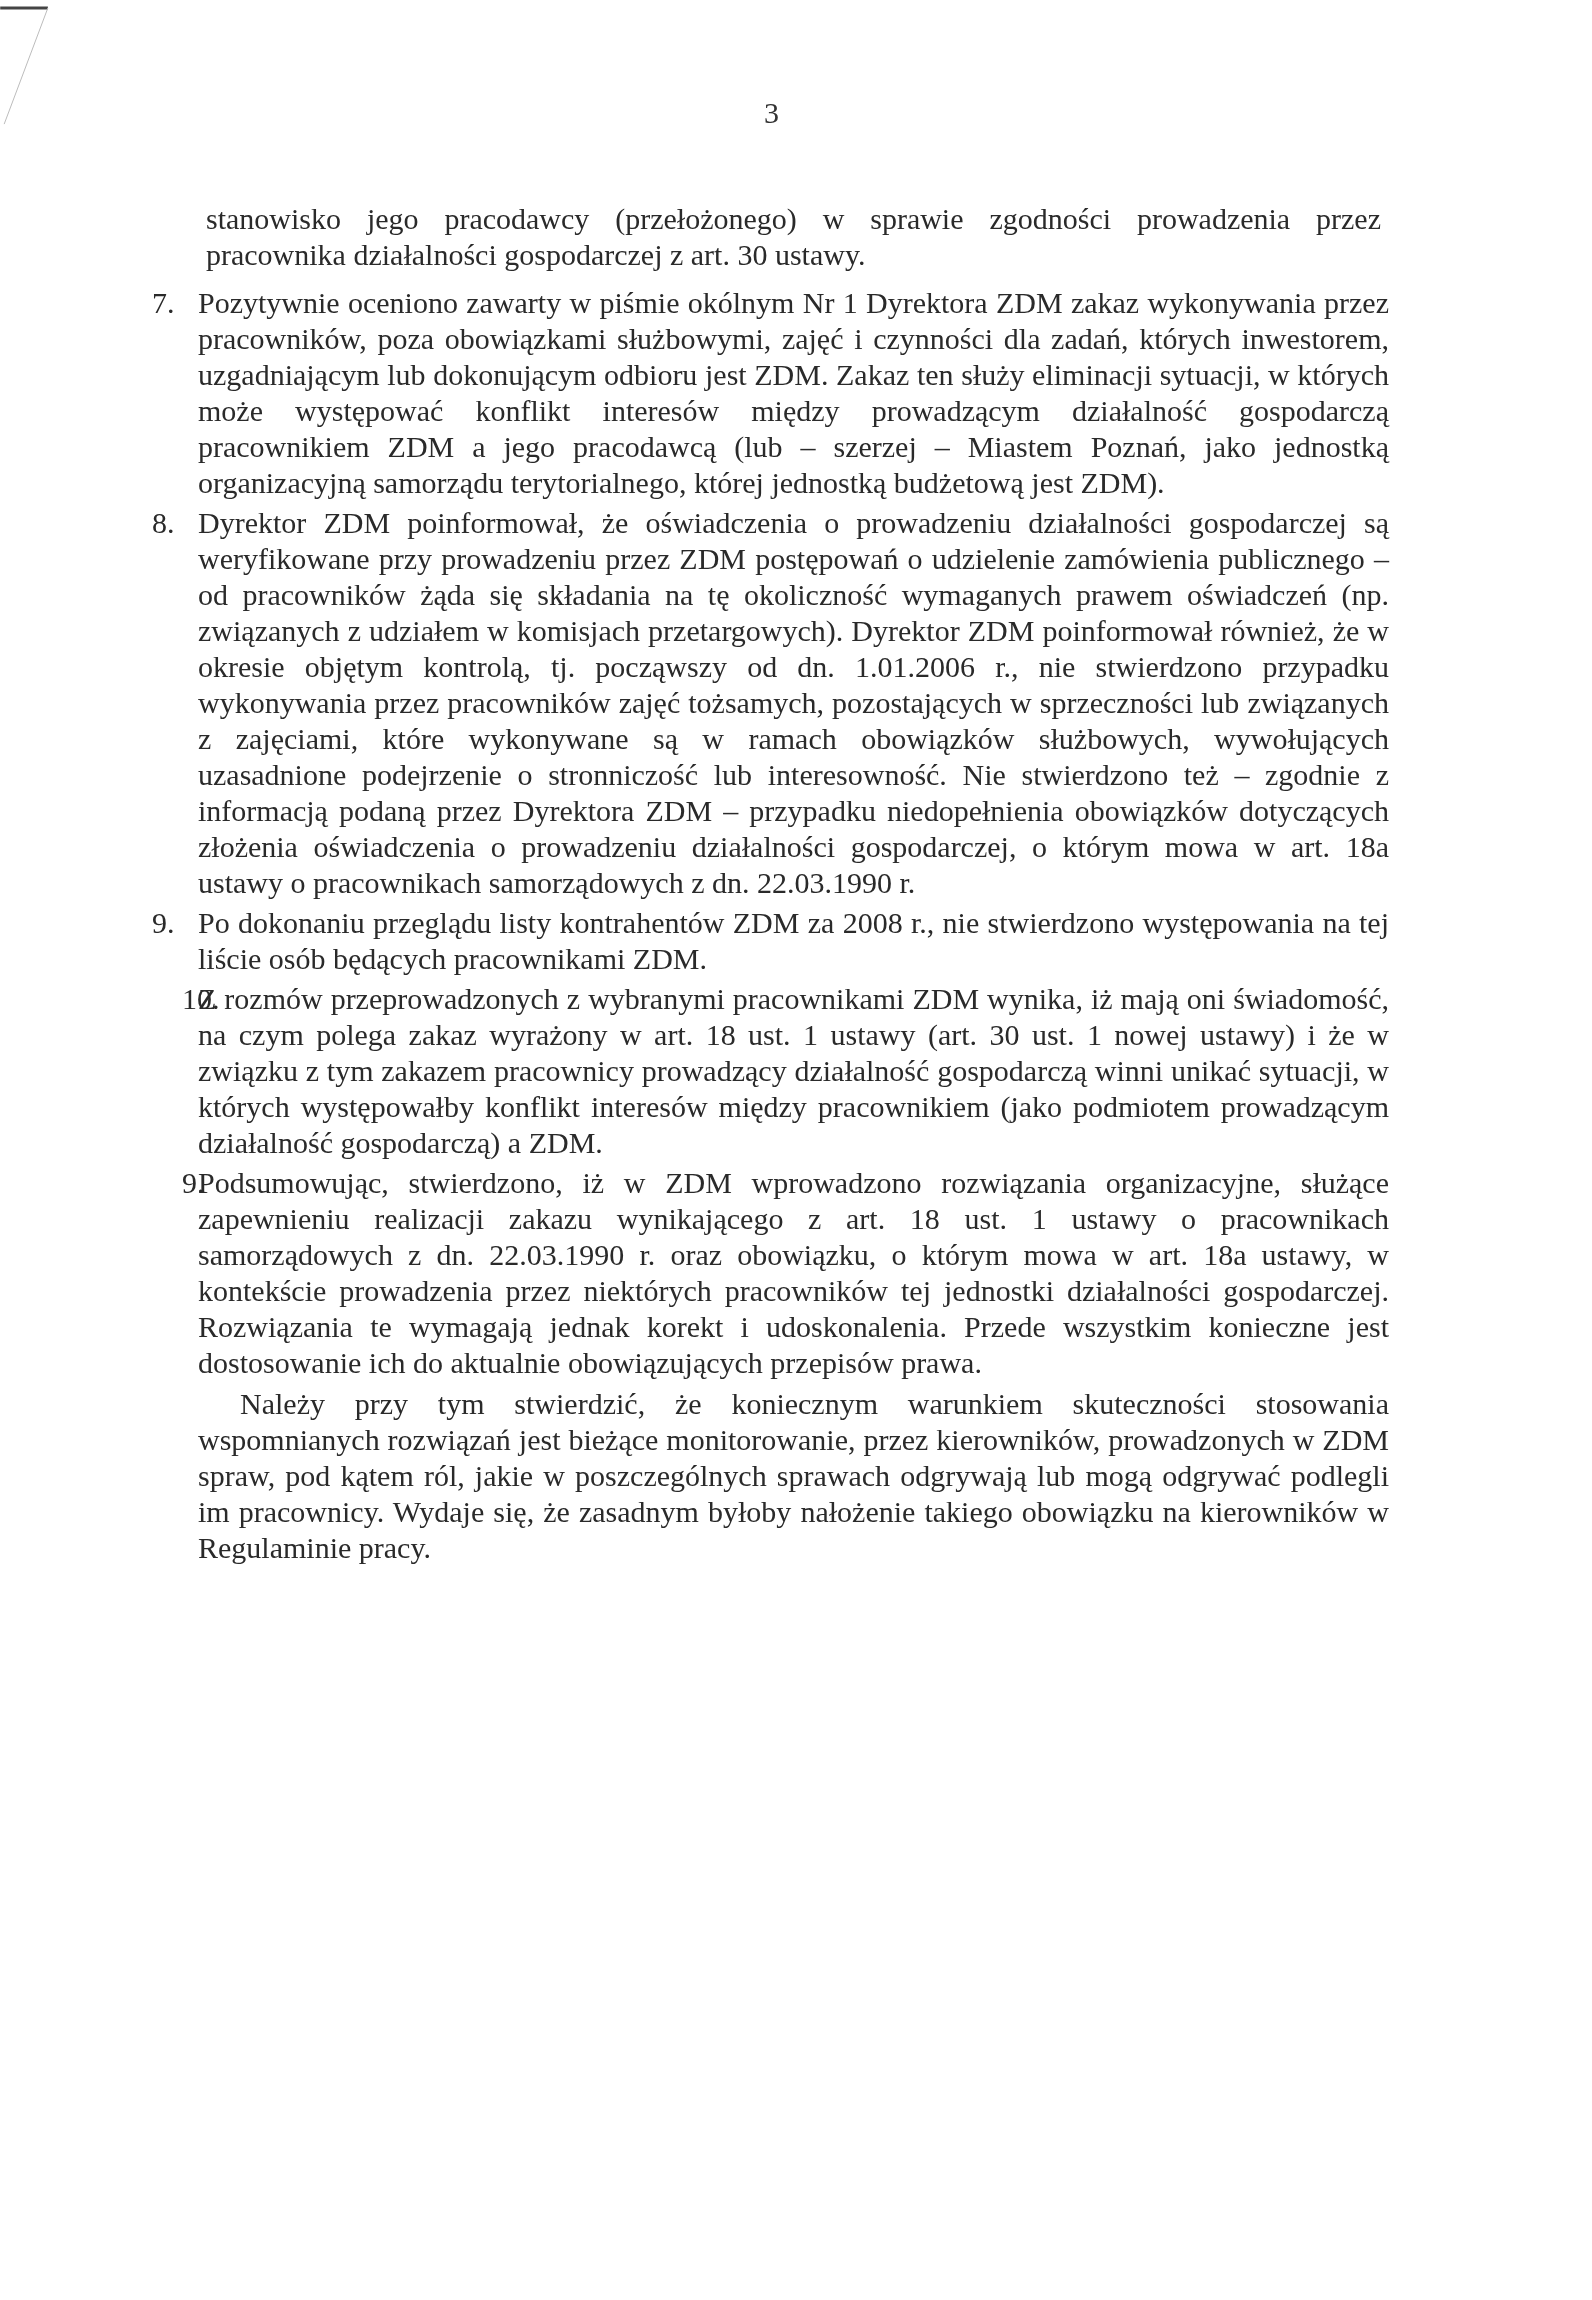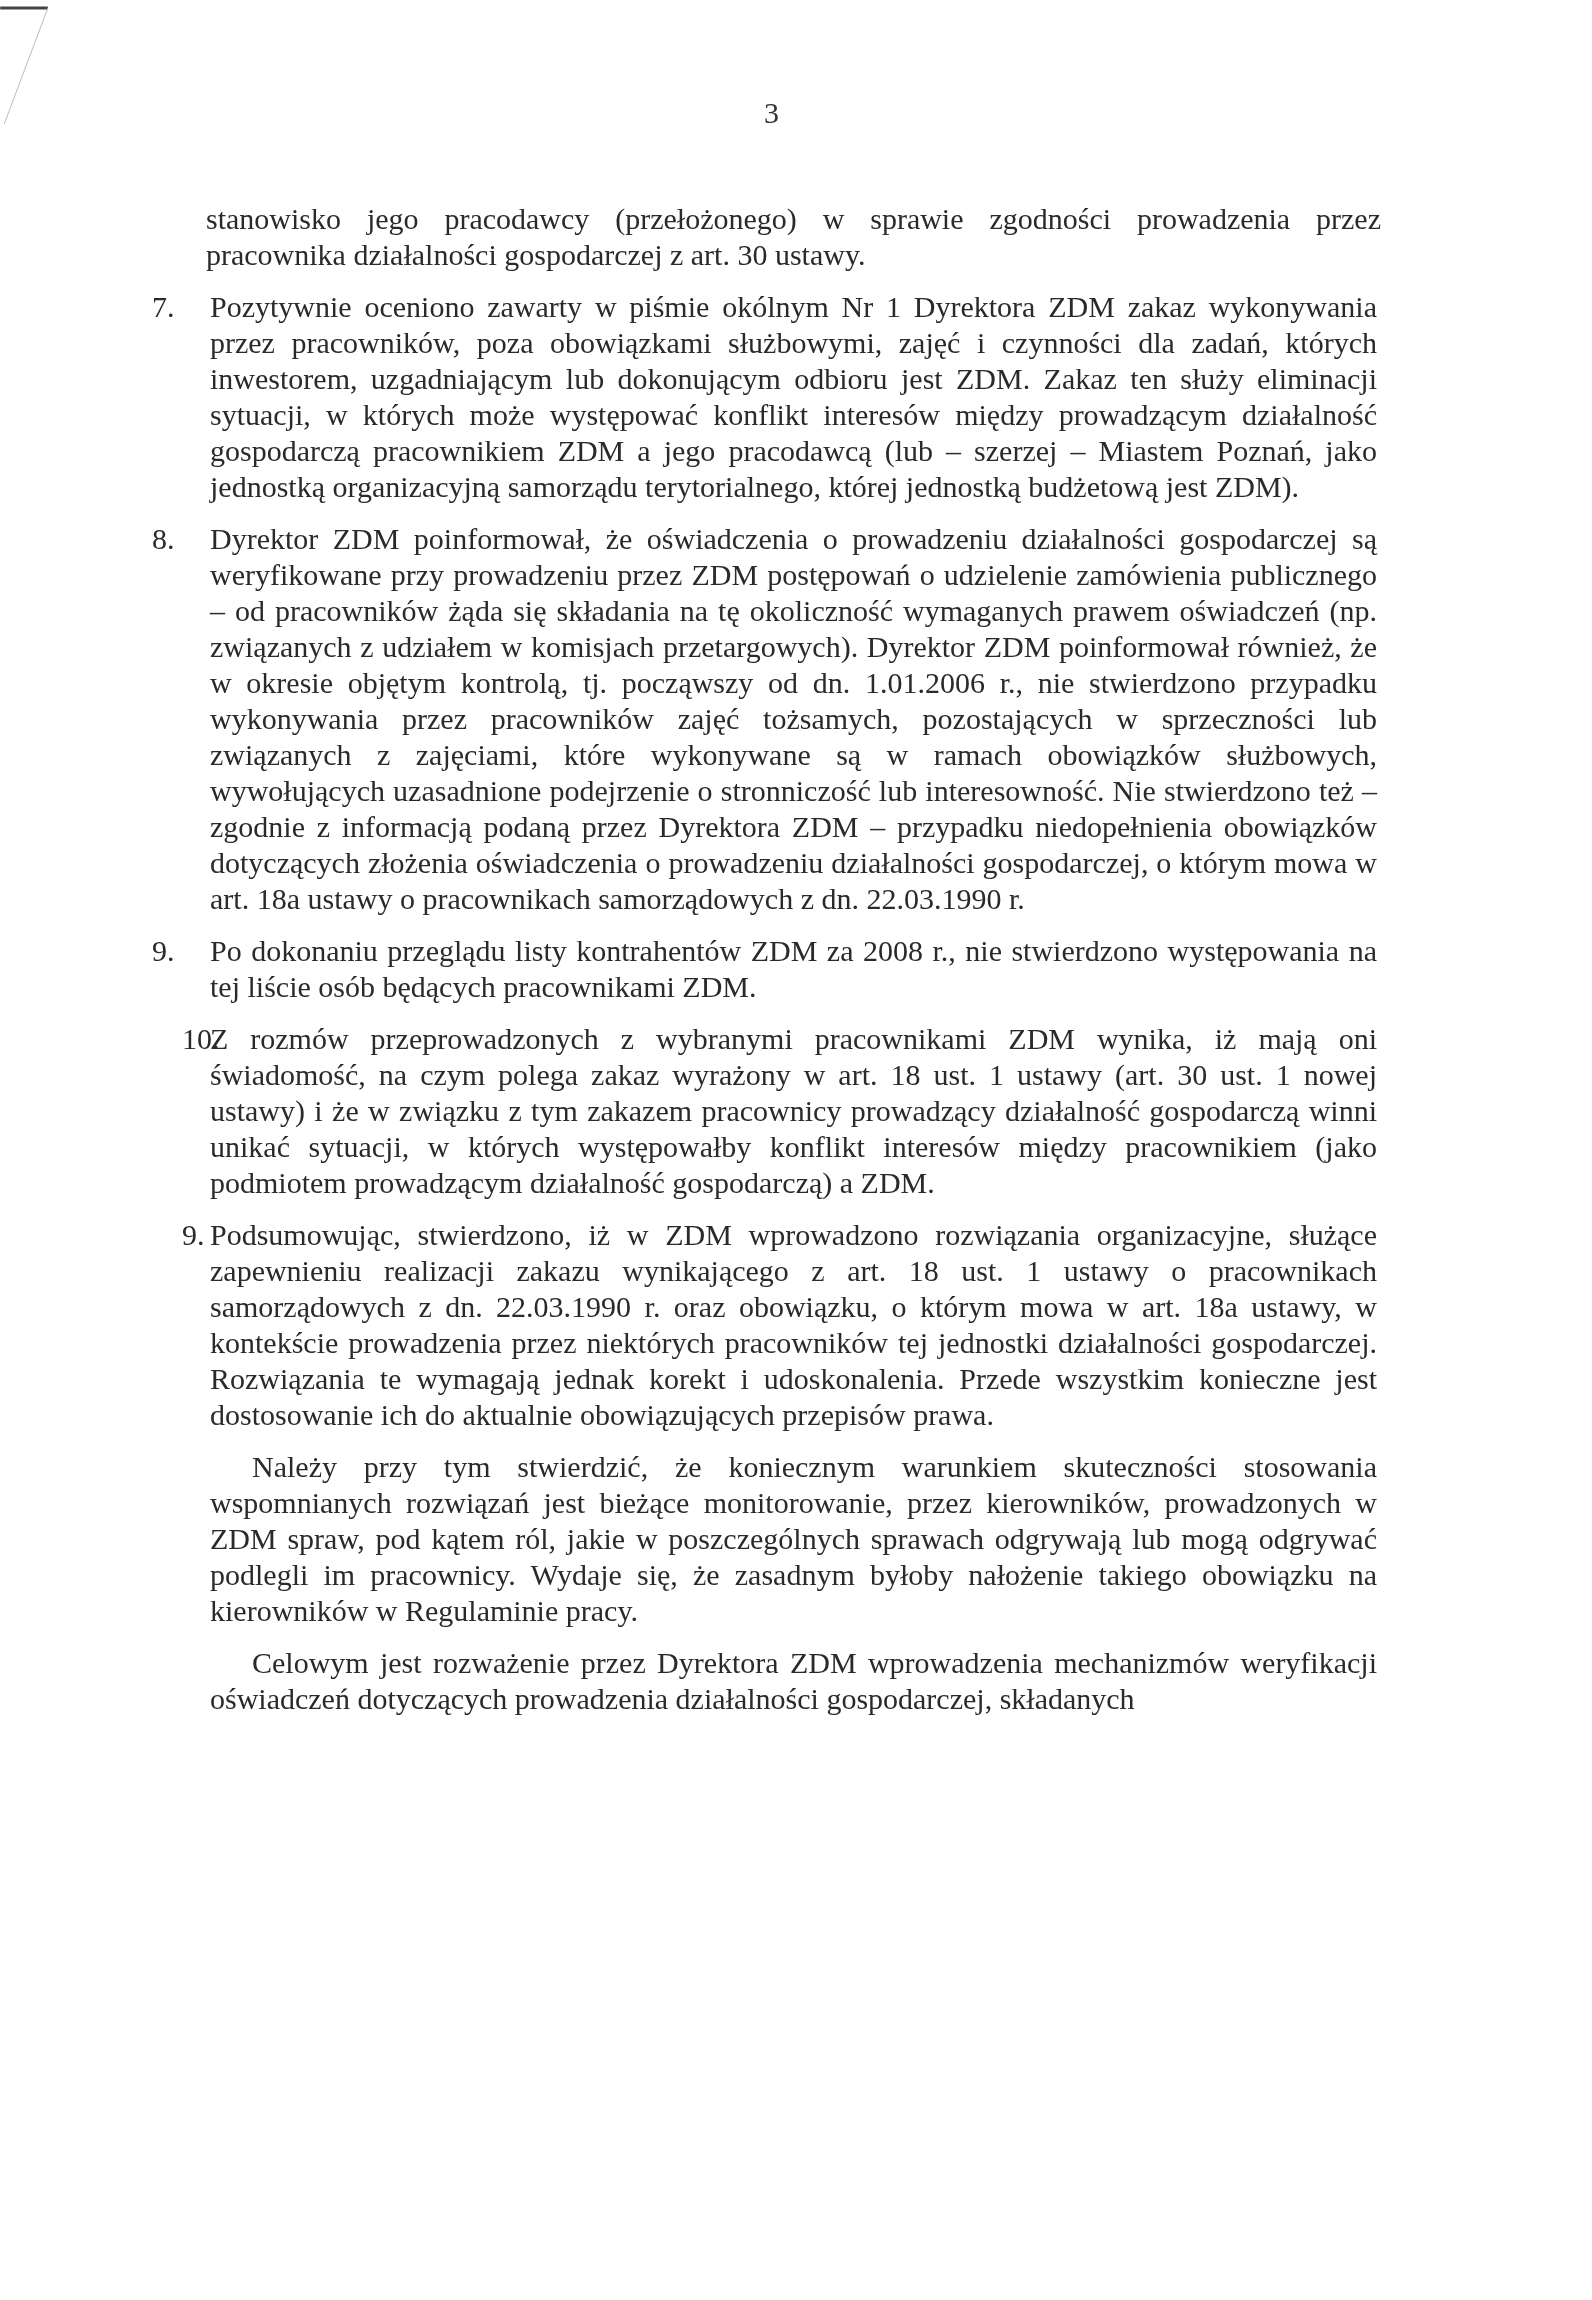--- a/index.html
+++ b/index.html
@@ -12,21 +12,21 @@
     .corner-mark { position: absolute; left: 0; top: 0; width: 60px; height: 139px; }
     .page-number {
       position: absolute; left: 764px; top: 96px;
       font-size: 30px; color: #333;
     }
     .content {
       position: absolute; left: 194px; top: 189px; width: 1199px;
       font-size: 30px; line-height: 36px;
       text-align: justify;
     }
-    .para { margin: 16px; position: relative; }
+    .para { margin: 4px; position: relative; }
     .para-cont { margin: 12px; }
     .item { position: relative; margin: 0; }
     .item-num {
       position: absolute; left: -42px; top: 0;
       display: inline-block;
     }
     .item.two-digit .item-num { left: -50px; margin-left: 38px; }
     .indent-para { text-indent: 42px; margin-top: 5px; }
     .line-last { text-align-last: left; }
   </style>
@@ -62,15 +62,14 @@
     <span class="item-num">10.</span>
     <p class="para">Z rozmów przeprowadzonych z wybranymi pracownikami ZDM wynika, iż mają oni świadomość, na czym polega zakaz wyrażony w art. 18 ust. 1 ustawy (art. 30 ust. 1 nowej ustawy) i że w związku z tym zakazem pracownicy prowadzący działalność gospodarczą winni unikać sytuacji, w których występowałby konflikt interesów między pracownikiem (jako podmiotem prowadzącym działalność gospodarczą) a ZDM.</p>
   </div>
 
   <div class="item two-digit">
     <span class="item-num">9.</span>
     <p class="para">Podsumowując, stwierdzono, iż w ZDM wprowadzono rozwiązania organizacyjne, służące zapewnieniu realizacji zakazu wynikającego z art. 18 ust. 1 ustawy o pracownikach samorządowych z dn. 22.03.1990 r. oraz obowiązku, o którym mowa w art. 18a ustawy, w kontekście prowadzenia przez niektórych pracowników tej jednostki działalności gospodarczej. Rozwiązania te wymagają jednak korekt i udoskonalenia. Przede wszystkim konieczne jest dostosowanie ich do aktualnie obowiązujących przepisów prawa.</p>
   </div>
 
   <p class="para indent-para">Należy przy tym stwierdzić, że koniecznym warunkiem skuteczności stosowania wspomnianych rozwiązań jest bieżące monitorowanie, przez kierowników, prowadzonych w ZDM spraw, pod kątem ról, jakie w poszczególnych sprawach odgrywają lub mogą odgrywać podlegli im pracownicy. Wydaje się, że zasadnym byłoby nałożenie takiego obowiązku na kierowników w Regulaminie pracy.</p>
-  <p class="para indent-para line-last">Celowym jest rozważenie przez Dyrektora ZDM wprowadzenia mechanizmów weryfikacji oświadczeń dotyczących prowadzenia działalności gospodarczej, składanych</p>
 </div>
 
 
 </body></html>

